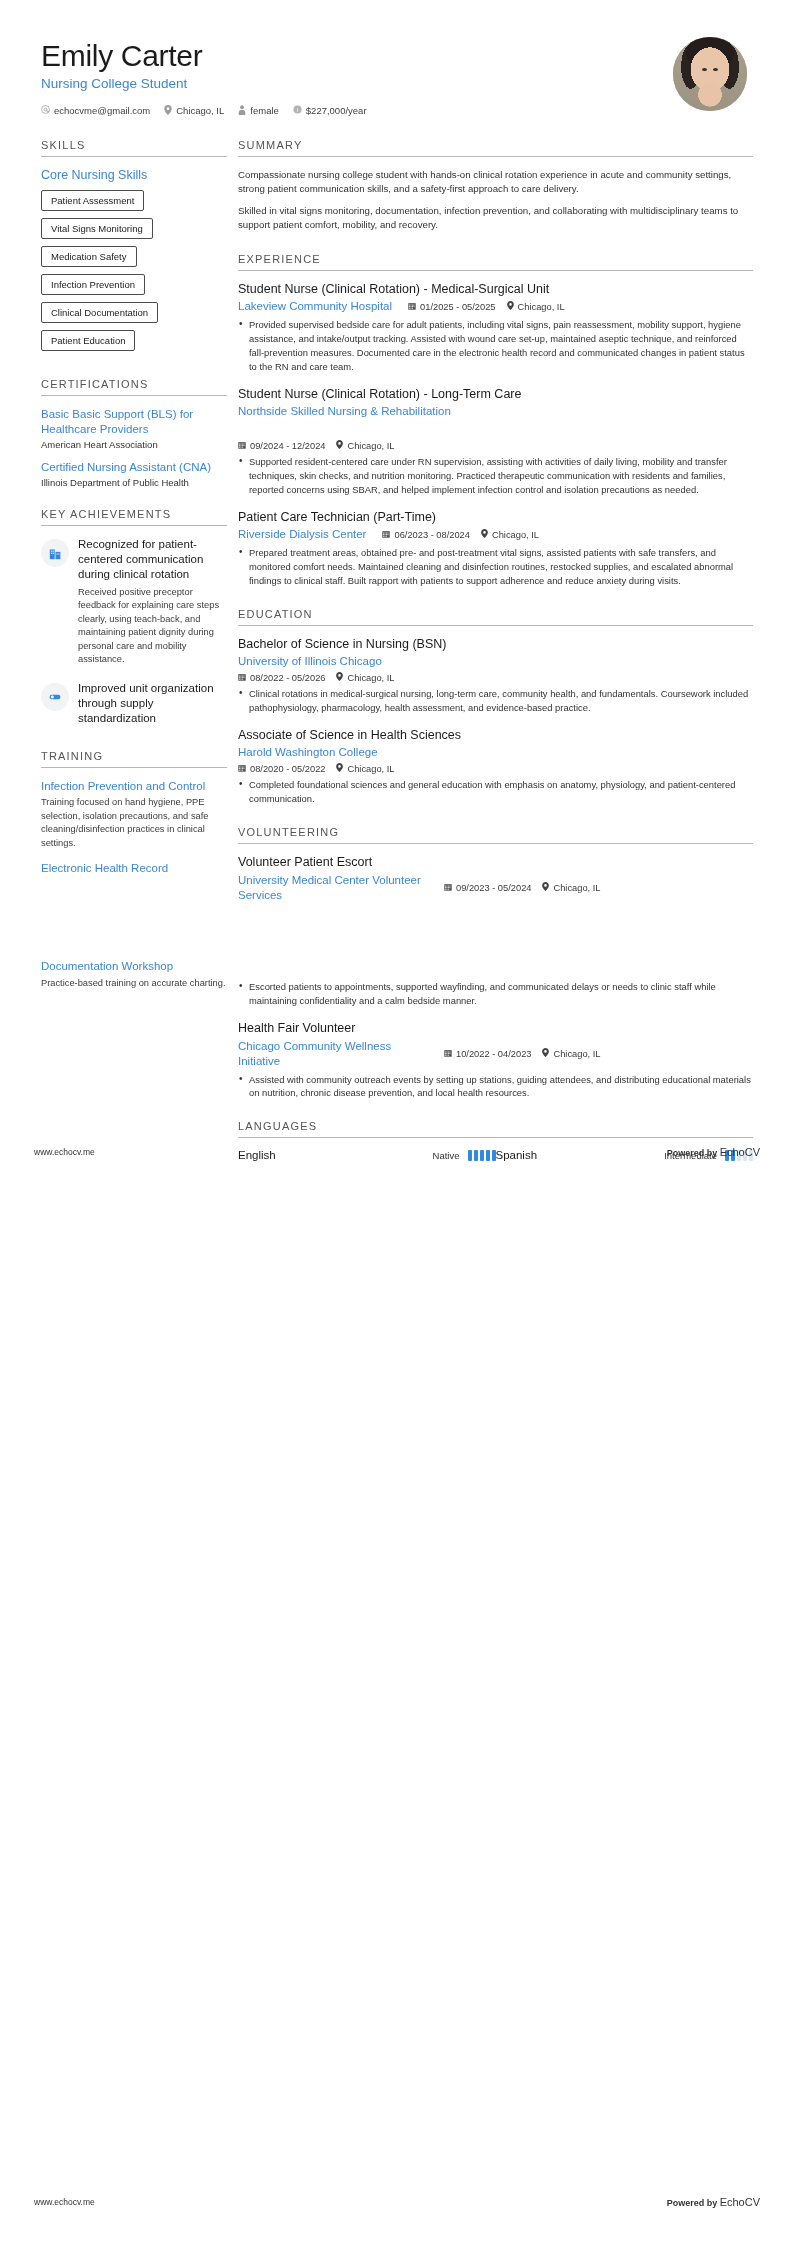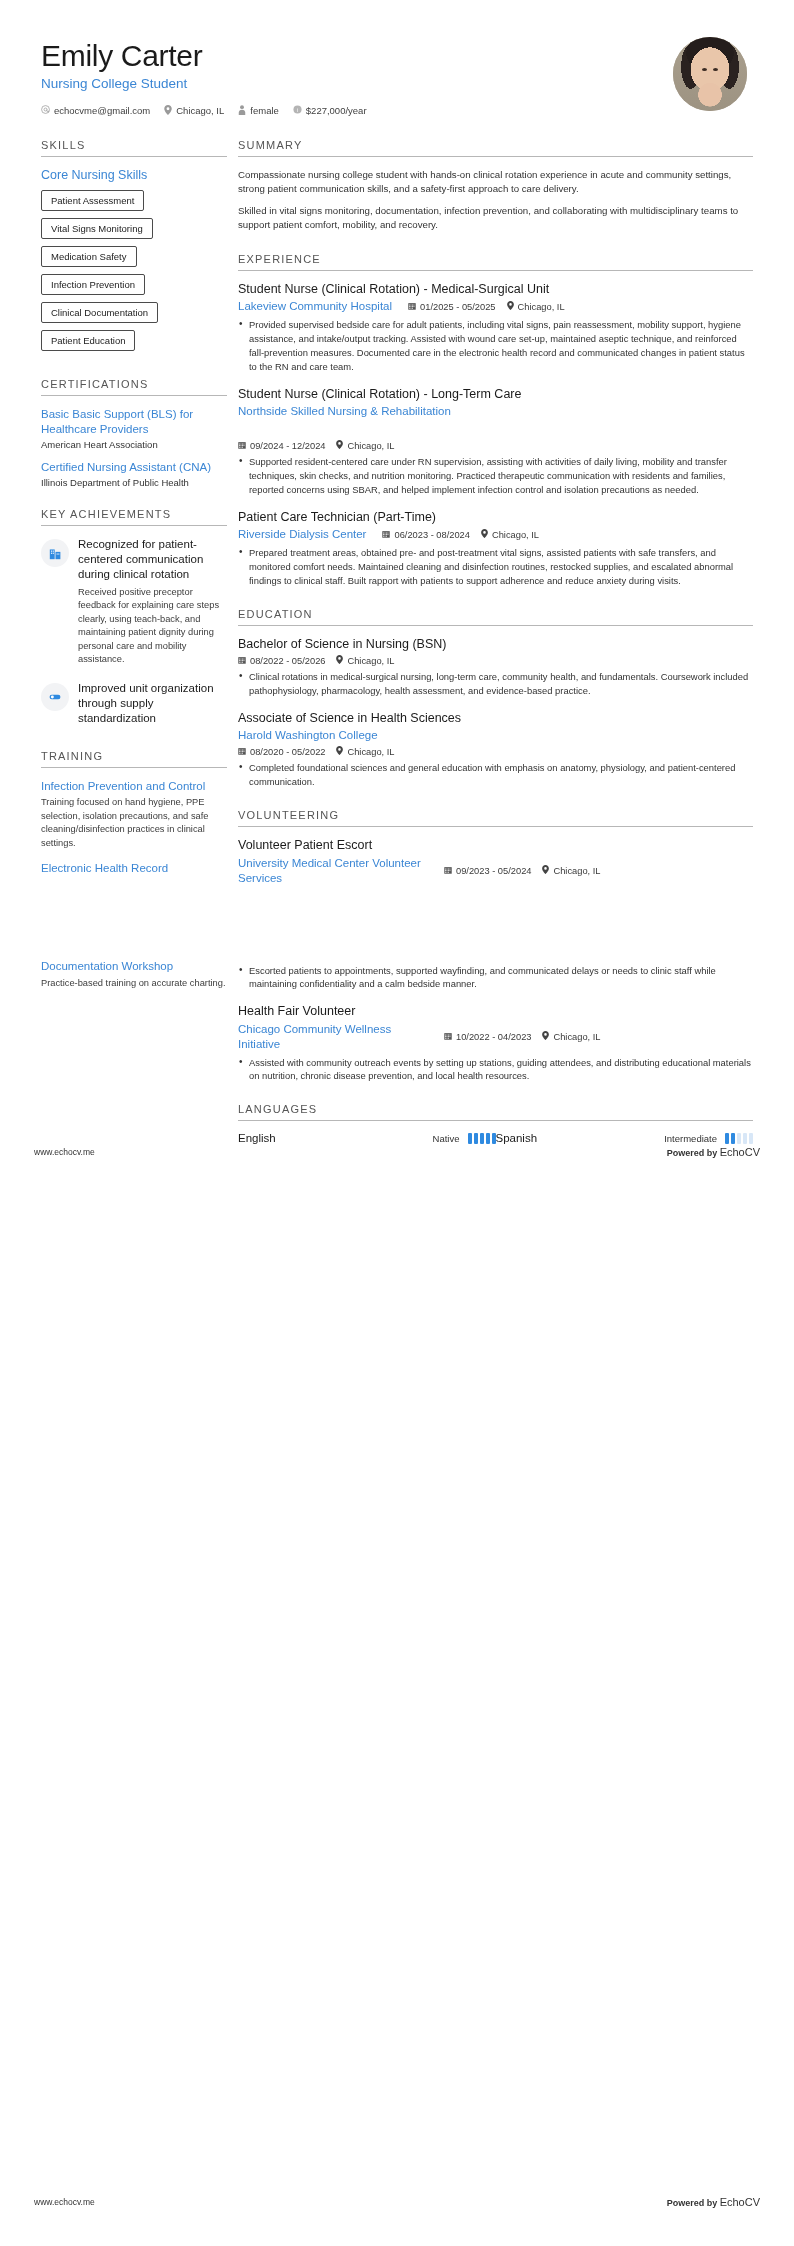--- a/index.html
+++ b/index.html
@@ -520,20 +520,21 @@
         </div>
       </div>
 
       <div class="section">
         <div class="section-title">EDUCATION</div>
         <div class="section-rule"></div>
 
         <div class="entry">
           <div class="entry-title">Bachelor of Science in Nursing (BSN)</div>
           <div class="entry-meta stacked">
+            <div class="entry-org">University of Illinois Chicago</div>
             <div class="meta-pair" style="margin-top:3px">
               <span class="meta-bit">
                 <span><svg width="8" height="8" viewBox="0 0 14 14">
                       <rect x="0.5" y="2" width="13" height="11.5" fill="#555"></rect>
                       <rect x="1.8" y="4.5" width="1.6" height="1.6" fill="#fff"></rect>
                       <rect x="4.4" y="4.5" width="1.6" height="1.6" fill="#fff"></rect>
                       <rect x="7" y="4.5" width="1.6" height="1.6" fill="#fff"></rect>
                       <rect x="9.6" y="4.5" width="1.6" height="1.6" fill="#fff"></rect>
                       <rect x="1.8" y="7.3" width="1.6" height="1.6" fill="#fff"></rect>
                       <rect x="4.4" y="7.3" width="1.6" height="1.6" fill="#fff"></rect>

